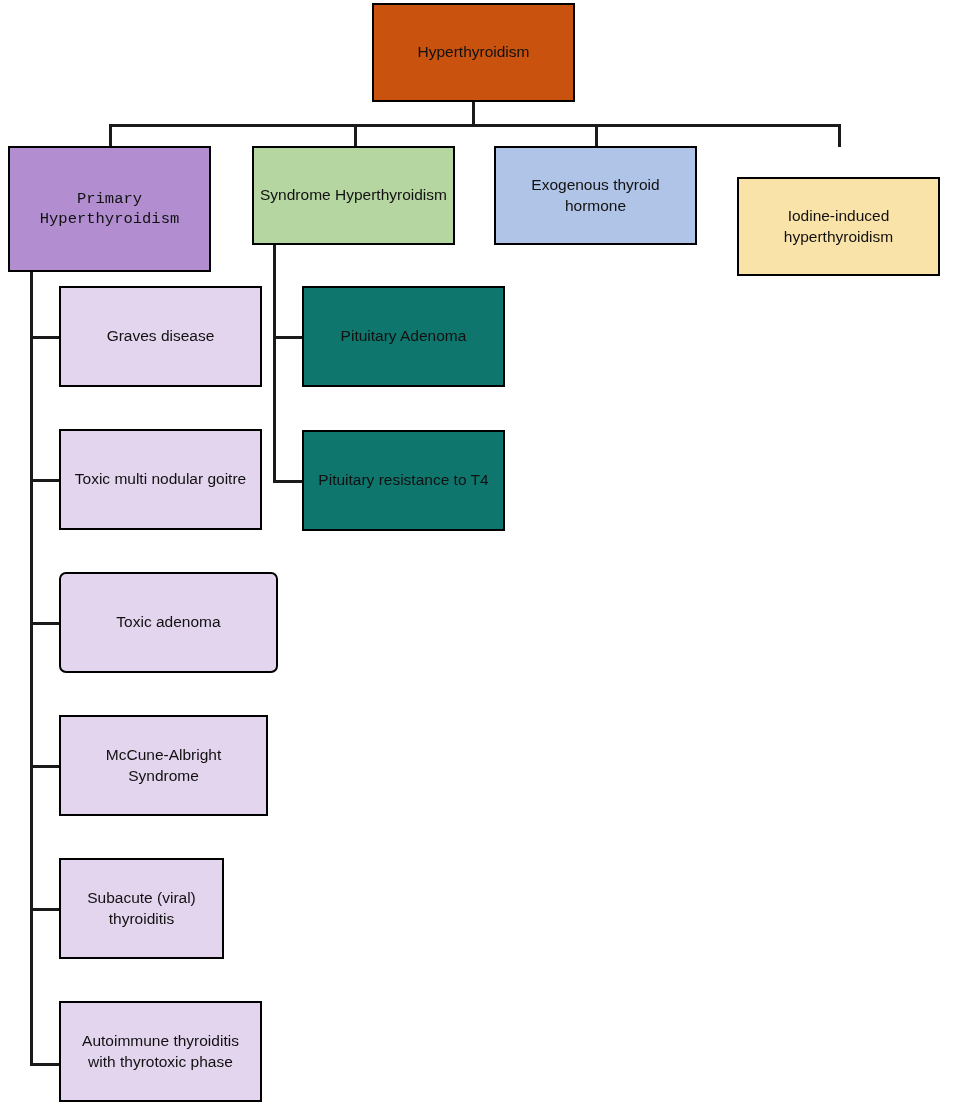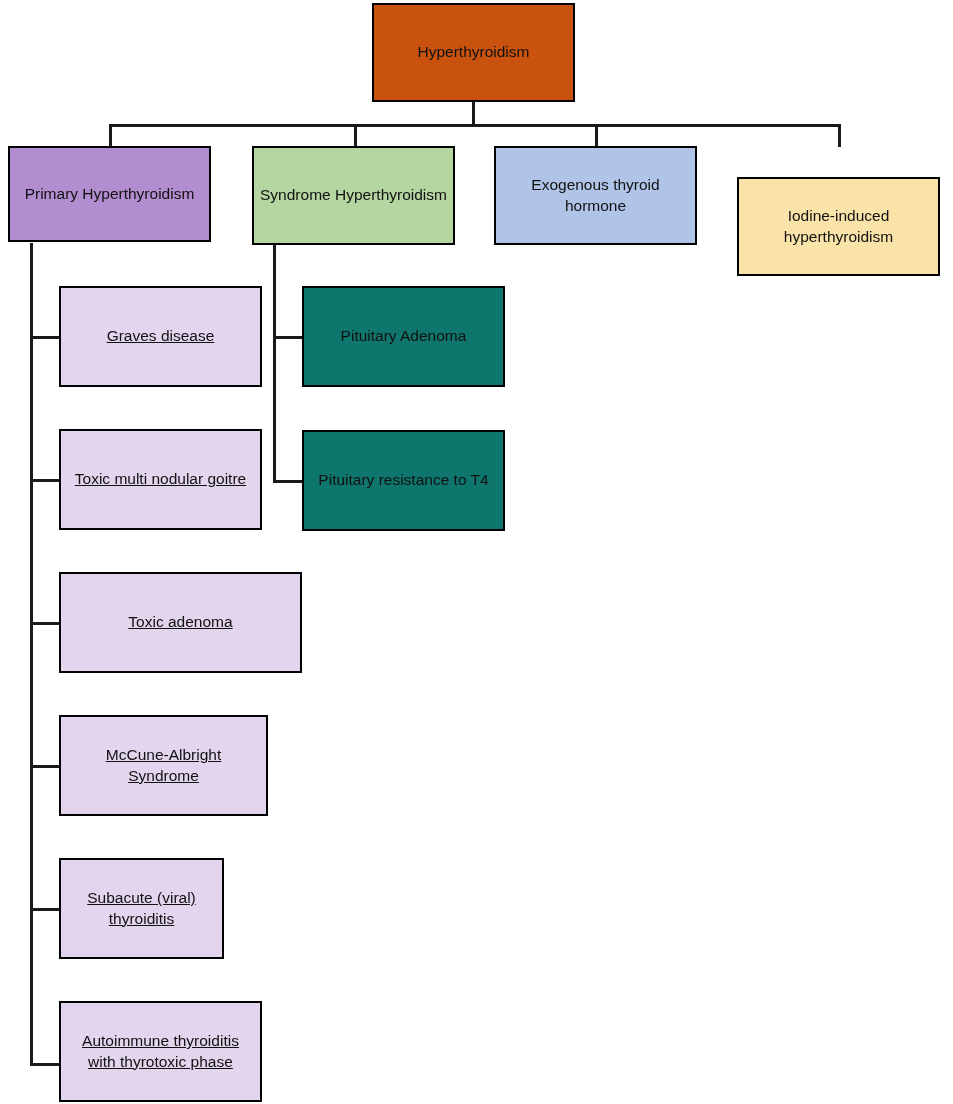--- a/index.html
+++ b/index.html
@@ -31,21 +31,21 @@
     line-height: 1.32;
     padding: 2px 13px;
     white-space: pre-line;
     z-index: 3;
   }
   .node.root      { background: #c8520e; }
   .node.lvl-purple{ background: #b28dd0; }
   .node.lvl-green { background: #b5d6a0; }
   .node.lvl-blue  { background: #b0c4e8; }
   .node.lvl-yellow{ background: #fae3a8; }
-  .node.sub-purple{ background: #e4d5ef; text-decoration: underline; }
+  .node.sub-purple{ background: #e4d5ef; }
   .node.sub-green { background: #0f766e; }
 
   .node.tight { padding-left: 0; padding-right: 0; }
 
   
   .conn {
     position: absolute;
     background: #1a1a1a;
     z-index: 1;
   }
@@ -74,35 +74,35 @@
   <div class="conn h" style="left:30px; top:765px; width:31px;"></div>
   <div class="conn h" style="left:30px; top:908px; width:31px;"></div>
   <div class="conn h" style="left:30px; top:1063px; width:31px;"></div>
 
   <div class="conn v" style="left:273px; top:243px; height:240px;"></div>
   <div class="conn h" style="left:273px; top:336px; width:31px;"></div>
   <div class="conn h" style="left:273px; top:480px; width:31px;"></div>
 
   <div class="node root" style="left:372px; top:3px; width:203px; height:99px;">Hyperthyroidism</div>
 
-  <div class="node lvl-purple tight" style="left:8px; top:146px; width:203px; height:96px;">Primary Hyperthyroidism</div>
+  <div class="node lvl-purple tight" style="left:8px; top:146px; width:203px; height:126px;font-family:Liberation Mono, monospace;">Primary Hyperthyroidism</div>
 
   <div class="node lvl-green tight" style="left:252px; top:146px; width:203px; height:99px;">Syndrome Hyperthyroidism</div>
 
   <div class="node lvl-blue" style="left:494px; top:146px; width:203px; height:99px;">Exogenous thyroid
 hormone</div>
 
   <div class="node lvl-yellow" style="left:737px; top:146px; width:203px; height:99px;margin-top:31px;">Iodine-induced
 hyperthyroidism</div>
 
   <div class="node sub-purple" style="left:59px; top:286px; width:203px; height:101px;">Graves disease</div>
 
   <div class="node sub-purple tight" style="left:59px; top:429px; width:203px; height:101px;">Toxic multi nodular goitre</div>
 
-  <div class="node sub-purple" style="left:59px; top:572px; width:243px; height:101px;">Toxic adenoma</div>
+  <div class="node sub-purple" style="left:59px; top:572px; width:219px; height:101px;border-radius:7px;">Toxic adenoma</div>
 
   <div class="node sub-purple" style="left:59px; top:715px; width:209px; height:101px;">McCune-Albright
 Syndrome</div>
 
   <div class="node sub-purple" style="left:59px; top:858px; width:165px; height:101px;">Subacute (viral)
 thyroiditis</div>
 
   <div class="node sub-purple tight" style="left:59px; top:1001px; width:203px; height:101px;">Autoimmune thyroiditis
 with thyrotoxic phase</div>
 

